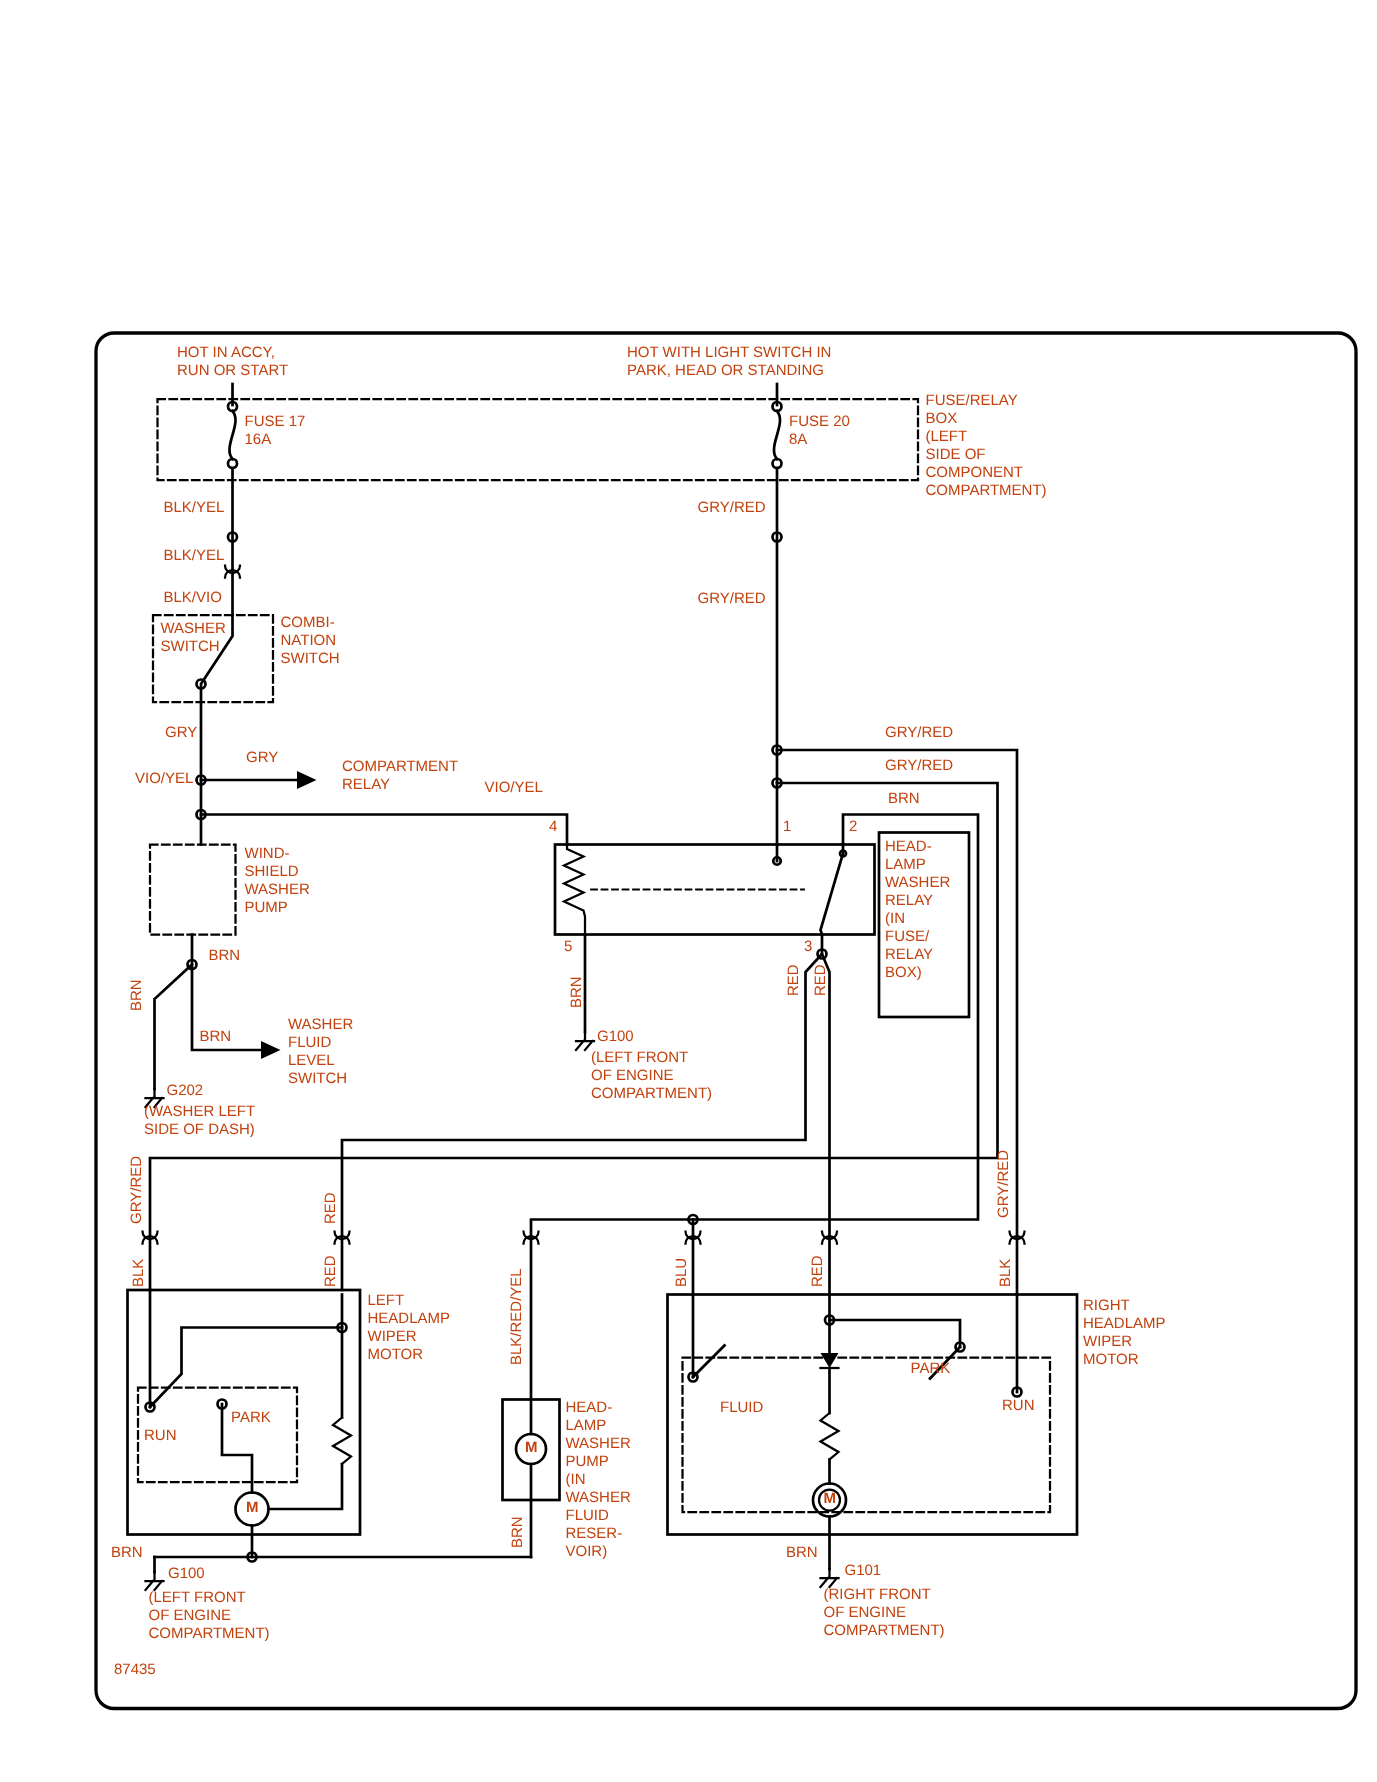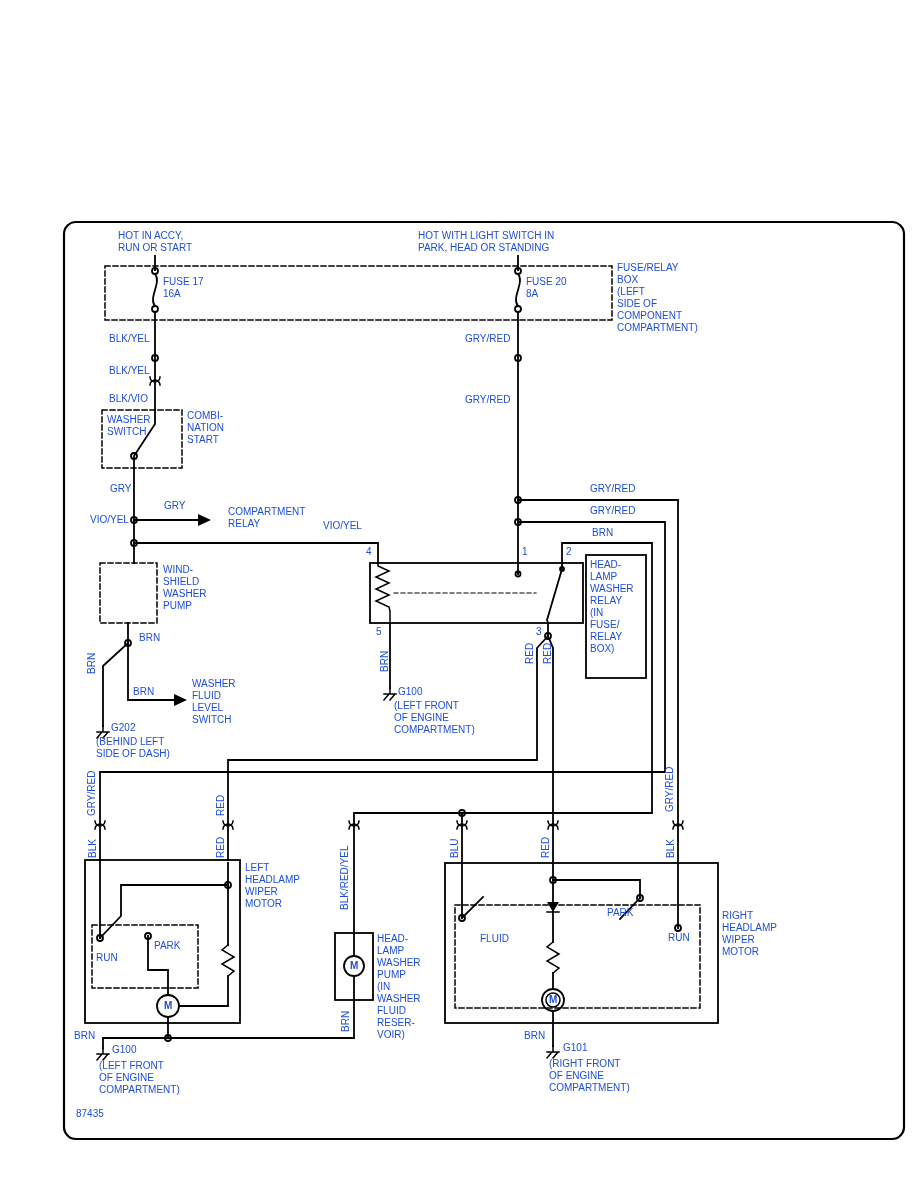--- a/index.html
+++ b/index.html
@@ -1,17 +1,17 @@
 <!DOCTYPE html>
 <html><head>
 <meta charset="utf-8">
 <style>
   html,body{margin:0;padding:0;background:#fff}
   .diagram{position:relative;width:918px;height:1188px;background:#fff;
-           font-family:"Liberation Sans",sans-serif;color:#1d4ed8;overflow:hidden}
+           font-family:"Liberation Sans",sans-serif;color:#c2410c;overflow:hidden}
   .diagram svg{position:absolute;left:0;top:0}
   svg *{stroke:#000;fill:none;stroke-width:1.8;stroke-linecap:square}
   svg .thin{stroke-width:1.5}
   svg .frame{stroke-width:2.2}
   svg .d{stroke-dasharray:5 3;stroke-width:1.5}
   svg .d2{stroke-dasharray:4 3;stroke-width:1.2}
   svg .dot{fill:#000;stroke:none}
   svg .fill{fill:#000;stroke:none}
   .lbl{position:absolute;font-size:10px;line-height:12px;white-space:pre-line;letter-spacing:0}
   .v{transform:rotate(-90deg);transform-origin:0 0;white-space:nowrap}
@@ -175,21 +175,21 @@
 COMPONENT
 COMPARTMENT)</span>
 
 <span class="lbl" style="left:109px;top:333px">BLK/YEL</span>
 <span class="lbl" style="left:109px;top:365px">BLK/YEL</span>
 <span class="lbl" style="left:109px;top:393px">BLK/VIO</span>
 <span class="lbl" style="left:107px;top:414px">WASHER
 SWITCH</span>
 <span class="lbl" style="left:187px;top:410px">COMBI-
 NATION
-START</span>
+SWITCH</span>
 <span class="lbl" style="left:110px;top:483px">GRY</span>
 <span class="lbl" style="left:164px;top:500px">GRY</span>
 <span class="lbl" style="left:228px;top:506px">COMPARTMENT
 RELAY</span>
 <span class="lbl" style="left:90px;top:514px">VIO/YEL</span>
 <span class="lbl" style="left:323px;top:520px">VIO/YEL</span>
 <span class="lbl" style="left:163px;top:564px">WIND-
 SHIELD
 WASHER
 PUMP</span>
@@ -221,41 +221,41 @@
 <span class="lbl" style="left:192px;top:678px">WASHER
 FLUID
 LEVEL
 SWITCH</span>
 
 <span class="lbl" style="left:398px;top:686px">G100</span>
 <span class="lbl" style="left:394px;top:700px">(LEFT FRONT
 OF ENGINE
 COMPARTMENT)</span>
 <span class="lbl" style="left:111px;top:722px">G202</span>
-<span class="lbl" style="left:96px;top:736px">(BEHIND LEFT
+<span class="lbl" style="left:96px;top:736px">(WASHER LEFT
 SIDE OF DASH)</span>
 
 <span class="lbl v" style="left:524px;top:664px">RED</span>
 <span class="lbl v" style="left:542px;top:664px">RED</span>
 
 <span class="lbl v" style="left:86px;top:816px">GRY/RED</span>
 <span class="lbl v" style="left:87px;top:858px">BLK</span>
 <span class="lbl v" style="left:215px;top:816px">RED</span>
 <span class="lbl v" style="left:215px;top:858px">RED</span>
 <span class="lbl v" style="left:339px;top:910px">BLK/RED/YEL</span>
 <span class="lbl v" style="left:449px;top:858px">BLU</span>
 <span class="lbl v" style="left:540px;top:858px">RED</span>
 <span class="lbl v" style="left:665px;top:858px">BLK</span>
 <span class="lbl v" style="left:664px;top:812px">GRY/RED</span>
 
 <span class="lbl" style="left:245px;top:862px">LEFT
 HEADLAMP
 WIPER
 MOTOR</span>
-<span class="lbl" style="left:722px;top:910px">RIGHT
+<span class="lbl" style="left:722px;top:865px">RIGHT
 HEADLAMP
 WIPER
 MOTOR</span>
 
 <span class="lbl" style="left:154px;top:940px">PARK</span>
 <span class="lbl" style="left:96px;top:952px">RUN</span>
 <span class="lbl m" style="left:164px;top:1000px">M</span>
 
 <span class="lbl" style="left:480px;top:933px">FLUID</span>
 <span class="lbl" style="left:607px;top:907px">PARK</span>

